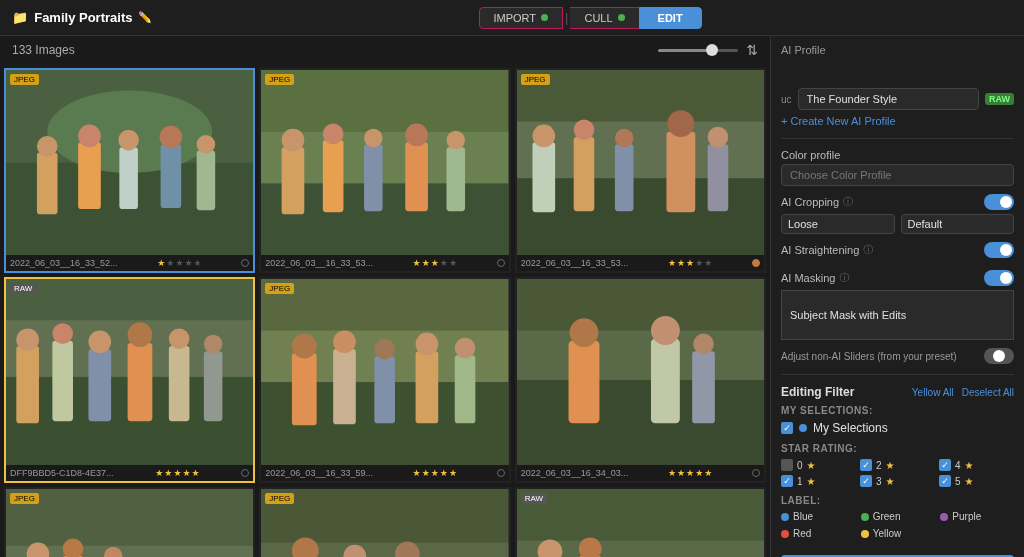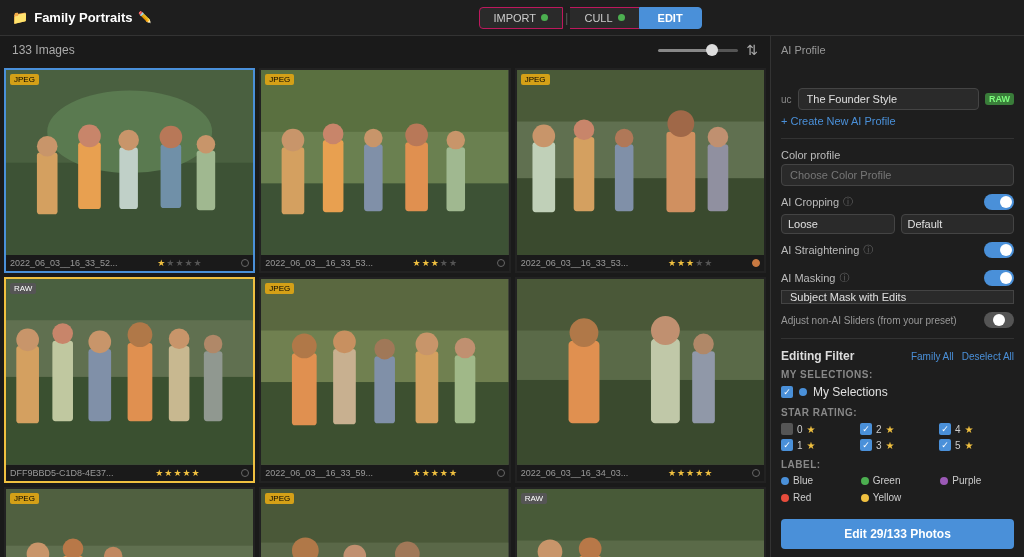--- a/index.html
+++ b/index.html
@@ -246,21 +246,21 @@
       font-size: 11px;
       appearance: none;
       cursor: pointer;
     }
 
     .masking-select {
       width: 100%;
       background: #2a2a2a;
       border: 1px solid #444;
       color: #e0e0e0;
-      padding: 0 8px;
+      padding: 18px 8px;
       border-radius: 0;
       font-size: 11px;
       appearance: none;
       cursor: pointer;
     }
 
     .adjust-row { display: flex; align-items: center; justify-content: space-between; }
     .adjust-label { font-size: 10px; color: #999; }
 
     .divider-line { border: none; border-top: 1px solid #333; margin: 2px 0; }
@@ -716,21 +716,21 @@
       <span class="adjust-label">Adjust non-AI Sliders (from your preset)</span>
       <div class="toggle half"></div>
     </div>
 
     <hr class="divider-line">
 
     <div>
       <div class="editing-filter-header">
         <span class="editing-filter-title">Editing Filter</span>
         <div class="filter-actions">
-          <button class="filter-action-btn">Family All</button>
+          <button class="filter-action-btn">Yellow All</button>
           <button class="filter-action-btn">Deselect All</button>
         </div>
       </div>
 
       <div class="filter-section-label">MY SELECTIONS:</div>
       <div class="my-selections-row">
         <div class="checkbox-blue"></div>
         <div class="circle-dot"></div>
         <span>My Selections</span>
       </div>

